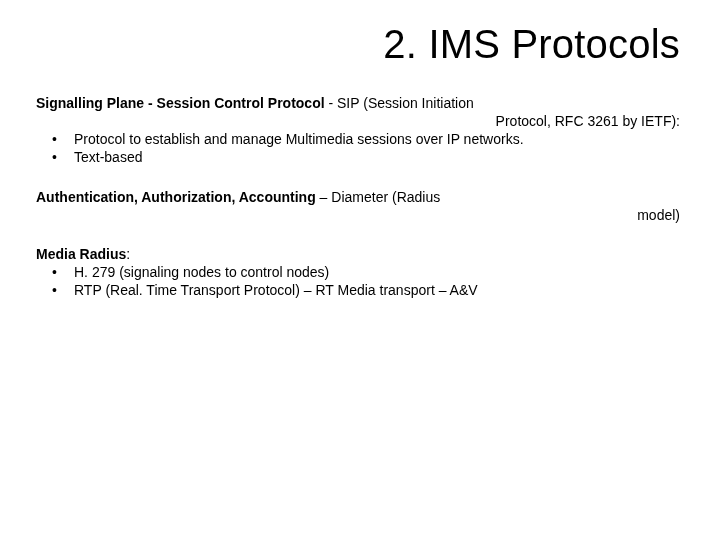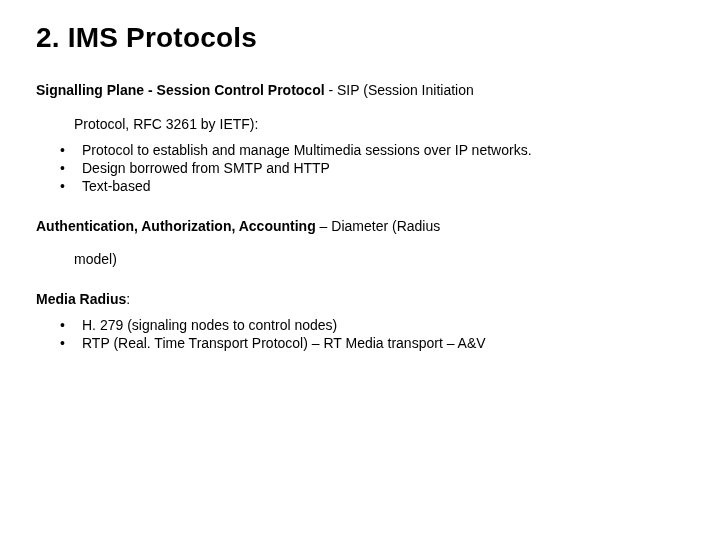--- a/index.html
+++ b/index.html
@@ -12,42 +12,43 @@
     color: #000;
   }
   .slide {
     box-sizing: border-box;
     width: 720px;
     height: 540px;
     padding: 22px 40px 0 36px;
   }
   h1.title {
     margin: 0 0 28px 0;
-    text-align: left;
-    font-weight: 700;
-    font-size: 28px;
+    text-align: right;
+    font-weight: 400;
+    font-size: 40px;
     letter-spacing: 0.2px;
   }
   .body {
     font-size: 14px;
     line-height: 1.28;
   }
   .para {
     margin: 0 0 22px 0;
   }
   .lead {
     margin: 0;
   }
   .lead .bold { font-weight: 700; }
   .indent-cont {
-    margin: 16px 0 0 38px;
+    margin: 0 0 0 38px;
+    text-align: right;
   }
   ul.bullets {
     list-style: none;
-    margin: 8px;
+    margin: 0;
     padding: 0;
   }
   ul.bullets li {
     margin: 0 0 0 0;
     padding-left: 38px;
     text-indent: -22px;
   }
   ul.bullets li::before {
     content: "•";
     display: inline-block;
@@ -66,21 +67,20 @@
 
   <div class="body">
 
     <div class="para">
       <p class="lead">
         <span class="bold">Signalling Plane - Session Control Protocol</span><span> - SIP (Session Initiation</span>
       </p>
       <p class="indent-cont">Protocol, RFC 3261 by IETF):</p>
       <ul class="bullets">
         <li>Protocol to establish and manage Multimedia sessions over IP networks.</li>
-        <li>Design borrowed from SMTP and HTTP</li>
         <li>Text-based</li>
       </ul>
     </div>
 
     <div class="para">
       <p class="lead">
         <span class="bold">Authentication, Authorization, Accounting</span><span> – Diameter (Radius</span>
       </p>
       <p class="indent-cont">model)</p>
     </div>

